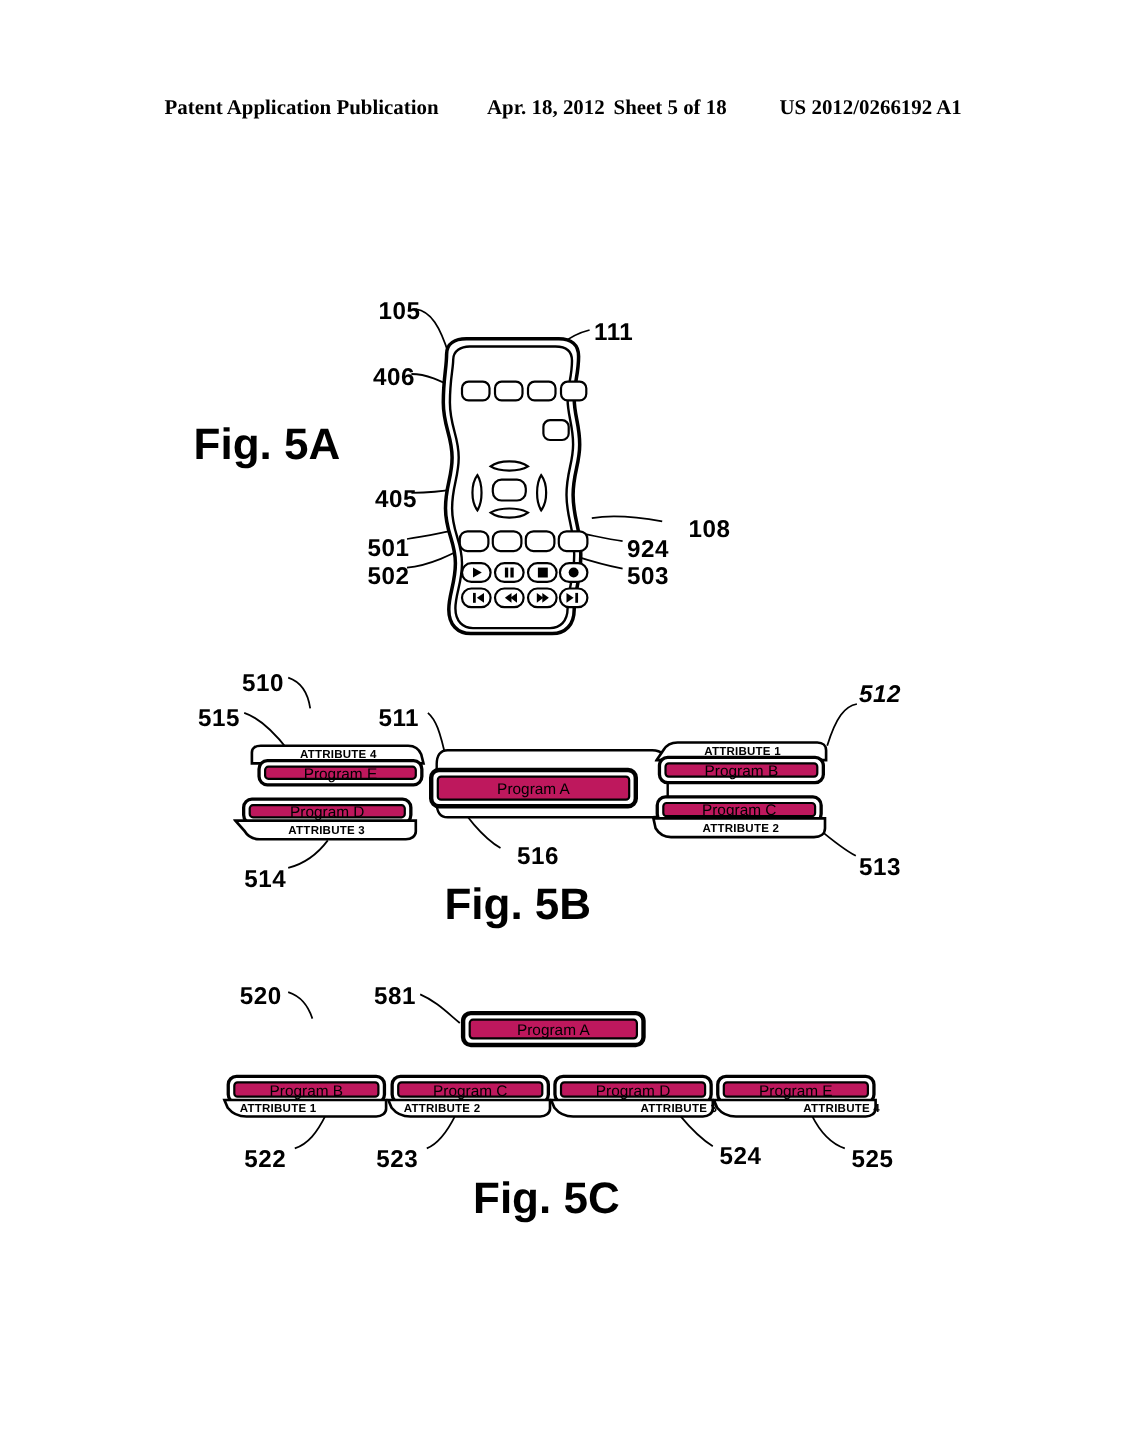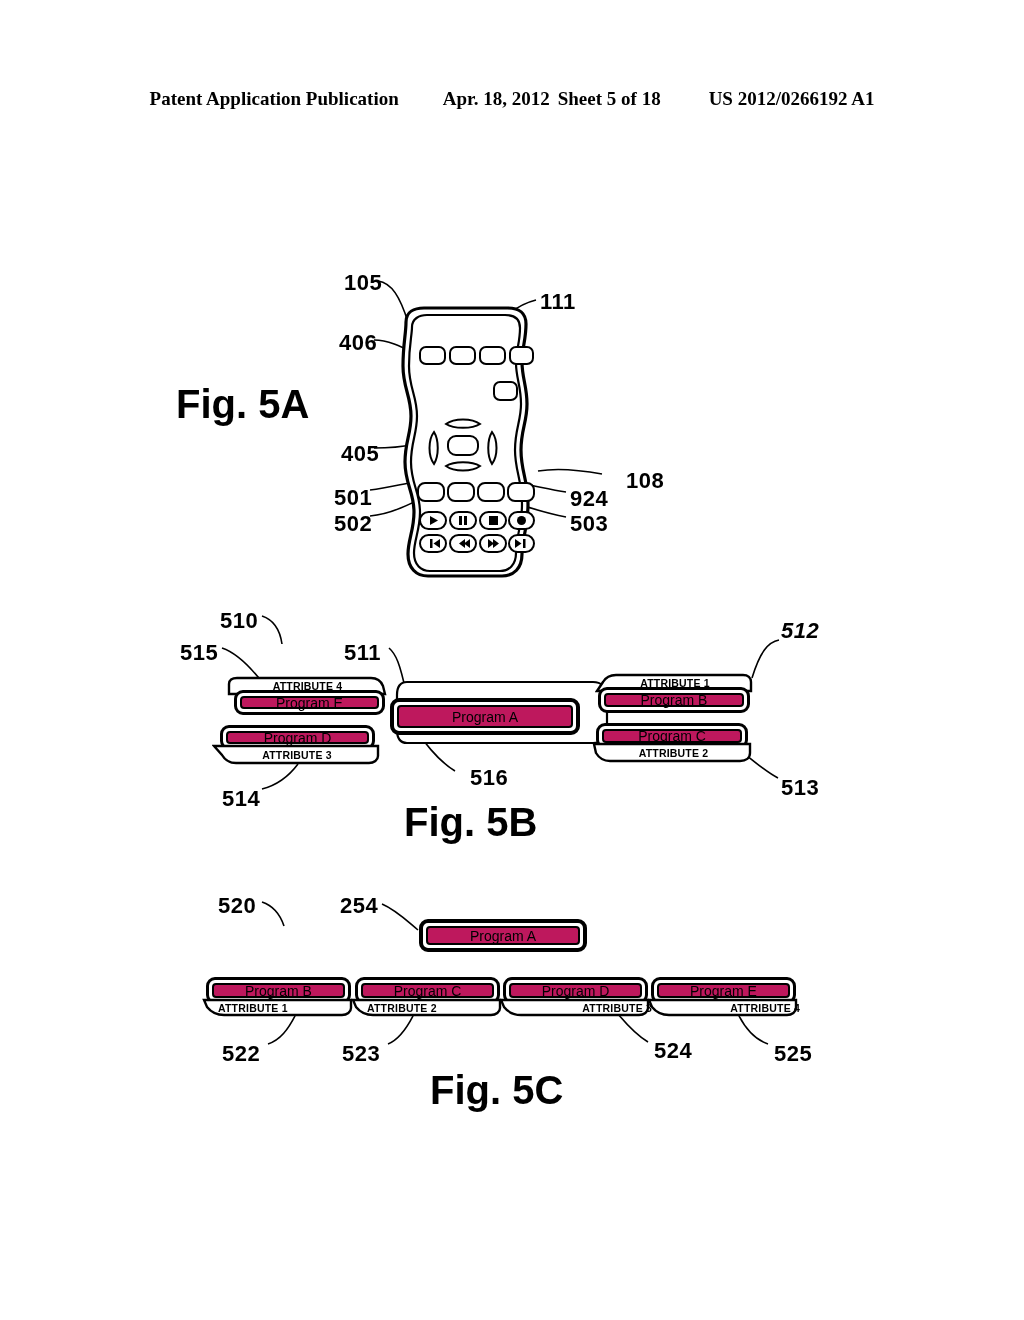--- a/index.html
+++ b/index.html
@@ -304,21 +304,21 @@
 <svg class="leader" style="left:592px;top:742px;width:163px;height:22px;">
   <path d="M2,2 L158,2 L158,11 C158,16 154,19 148,19 L18,19 C12,19 7,16 4,11 Z" fill="#fff" stroke="#000" stroke-width="2.4"></path>
 </svg>
 <div class="attr-tab" style="left:592px; top:742px; width:163px; height:22px;">
   <span class="attr-label align-center">ATTRIBUTE 2</span>
 </div>
 
 <div class="figtitle" style="left:430px; top:1068px;">Fig. 5C</div>
 
 <div class="refnum" style="left:218px; top:893px;">520</div>
-<div class="refnum" style="left:340px; top:893px;">254</div>
+<div class="refnum" style="left:340px; top:893px;">581</div>
 <div class="refnum" style="left:222px; top:1041px;">522</div>
 <div class="refnum" style="left:342px; top:1041px;">523</div>
 <div class="refnum" style="left:654px; top:1038px;">524</div>
 <div class="refnum" style="left:774px; top:1041px;">525</div>
 
 <svg class="leader" style="left:0;top:0;width:1024px;height:1320px;">
   <path d="M262,902 C274,906 280,914 284,926" stroke="#000" stroke-width="1.6" fill="none"></path>
   <path d="M382,904 C396,910 406,920 418,930" stroke="#000" stroke-width="1.6" fill="none"></path>
   <path d="M268,1044 C280,1040 288,1030 296,1014" stroke="#000" stroke-width="1.6" fill="none"></path>
   <path d="M388,1044 C398,1040 406,1030 414,1014" stroke="#000" stroke-width="1.6" fill="none"></path>

